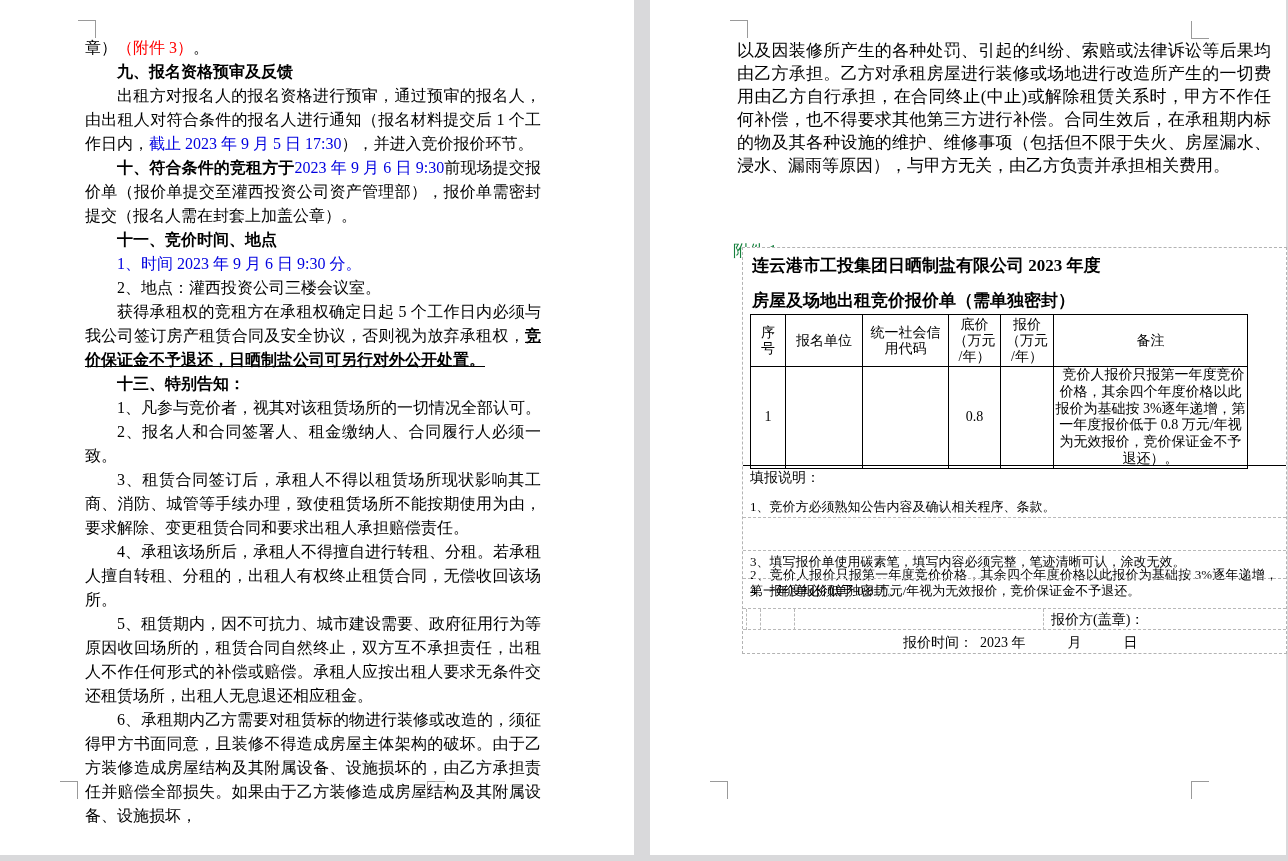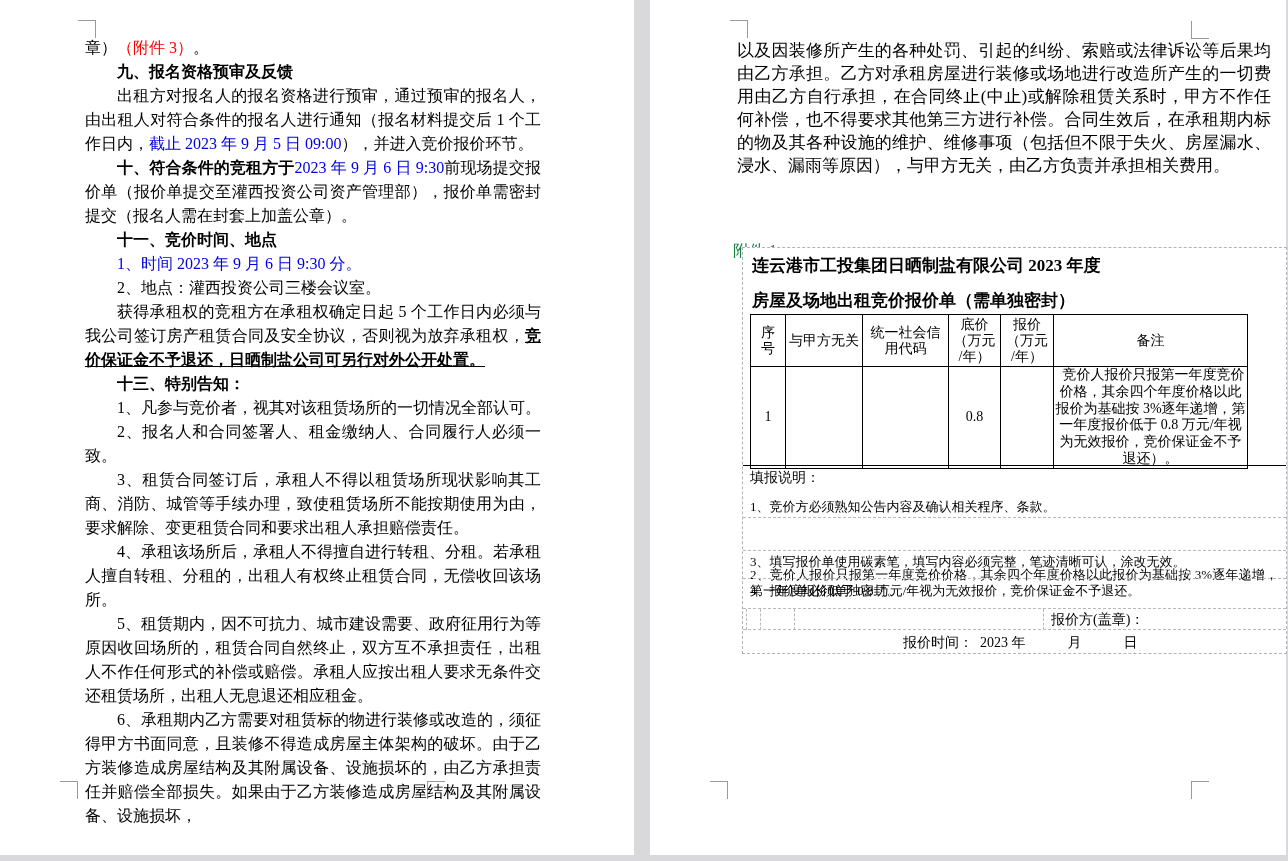--- a/index.html
+++ b/index.html
@@ -56,21 +56,21 @@
 
 <div class="stage">
 
   <div class="page page-left">
     <div class="mark tr-arm" style="left:78px;top:20px;"></div>
     <div class="mark tr-arm" style="left:60px;top:781px;"></div>
     <div class="mark tl-arm" style="left:427px;top:781px;"></div>
     <div class="doc doc-left">
         <p><span>章）</span><span class="red">（附件 3）</span><span>。</span></p>
         <p class="ind"><span class="b">九、报名资格预审及反馈</span></p>
-        <p class="ind"><span>出租方对报名人的报名资格进行预审，通过预审的报名人，由出租人对符合条件的报名人进行通知（报名材料提交后 1 个工作日内，</span><span class="blue">截止 2023 年 9 月 5 日 09:00</span><span>），并进入竞价报价环节。</span></p>
+        <p class="ind"><span>出租方对报名人的报名资格进行预审，通过预审的报名人，由出租人对符合条件的报名人进行通知（报名材料提交后 1 个工作日内，</span><span class="blue">截止 2023 年 9 月 5 日 17:30</span><span>），并进入竞价报价环节。</span></p>
         <p class="ind"><span class="b">十、符合条件的竞租方于</span><span class="blue">2023 年 9 月 6 日 9:30</span><span>前现场提交报价单（报价单提交至灌西投资公司资产管理部），报价单需密封提交（报名人需在封套上加盖公章）。</span></p>
         <p class="ind"><span class="b">十一、竞价时间、地点</span></p>
         <p class="ind"><span class="blue">1、时间 2023 年 9 月 6 日 9:30 分。</span></p>
         <p class="ind"><span>2、地点：灌西投资公司三楼会议室。</span></p>
         <p class="ind"><span>获得承租权的竞租方在承租权确定日起 5 个工作日内必须与我公司签订房产租赁合同及安全协议，否则视为放弃承租权，</span><span class="b ul">竞价保证金不予退还，日晒制盐公司可另行对外公开处置。</span></p>
         <p class="ind"><span class="b">十三、特别告知：</span></p>
         <p class="ind"><span>1、凡参与竞价者，视其对该租赁场所的一切情况全部认可。</span></p>
         <p class="ind"><span>2、报名人和合同签署人、租金缴纳人、合同履行人必须一致。</span></p>
         <p class="ind"><span>3、租赁合同签订后，承租人不得以租赁场所现状影响其工商、消防、城管等手续办理，致使租赁场所不能按期使用为由，要求解除、变更租赁合同和要求出租人承担赔偿责任。</span></p>
         <p class="ind"><span>4、承租该场所后，承租人不得擅自进行转租、分租。若承租人擅自转租、分租的，出租人有权终止租赁合同，无偿收回该场所。</span></p>
@@ -102,21 +102,21 @@
           <col style="width:77px">
           <col style="width:86px">
         <col style="width:52px">
           <col style="width:53px">
           <col style="width:194px">
       </colgroup>
       <tbody>
           <tr>
         <th>序
 号</th>
-        <th>与甲方无关</th>
+        <th>报名单位</th>
         <th>统一社会信
 用代码</th>
         <th>底价
 （万元
 /年）</th>
         <th>报价
 （万元
 /年）</th>
         <th>备注</th>
       </tr>

